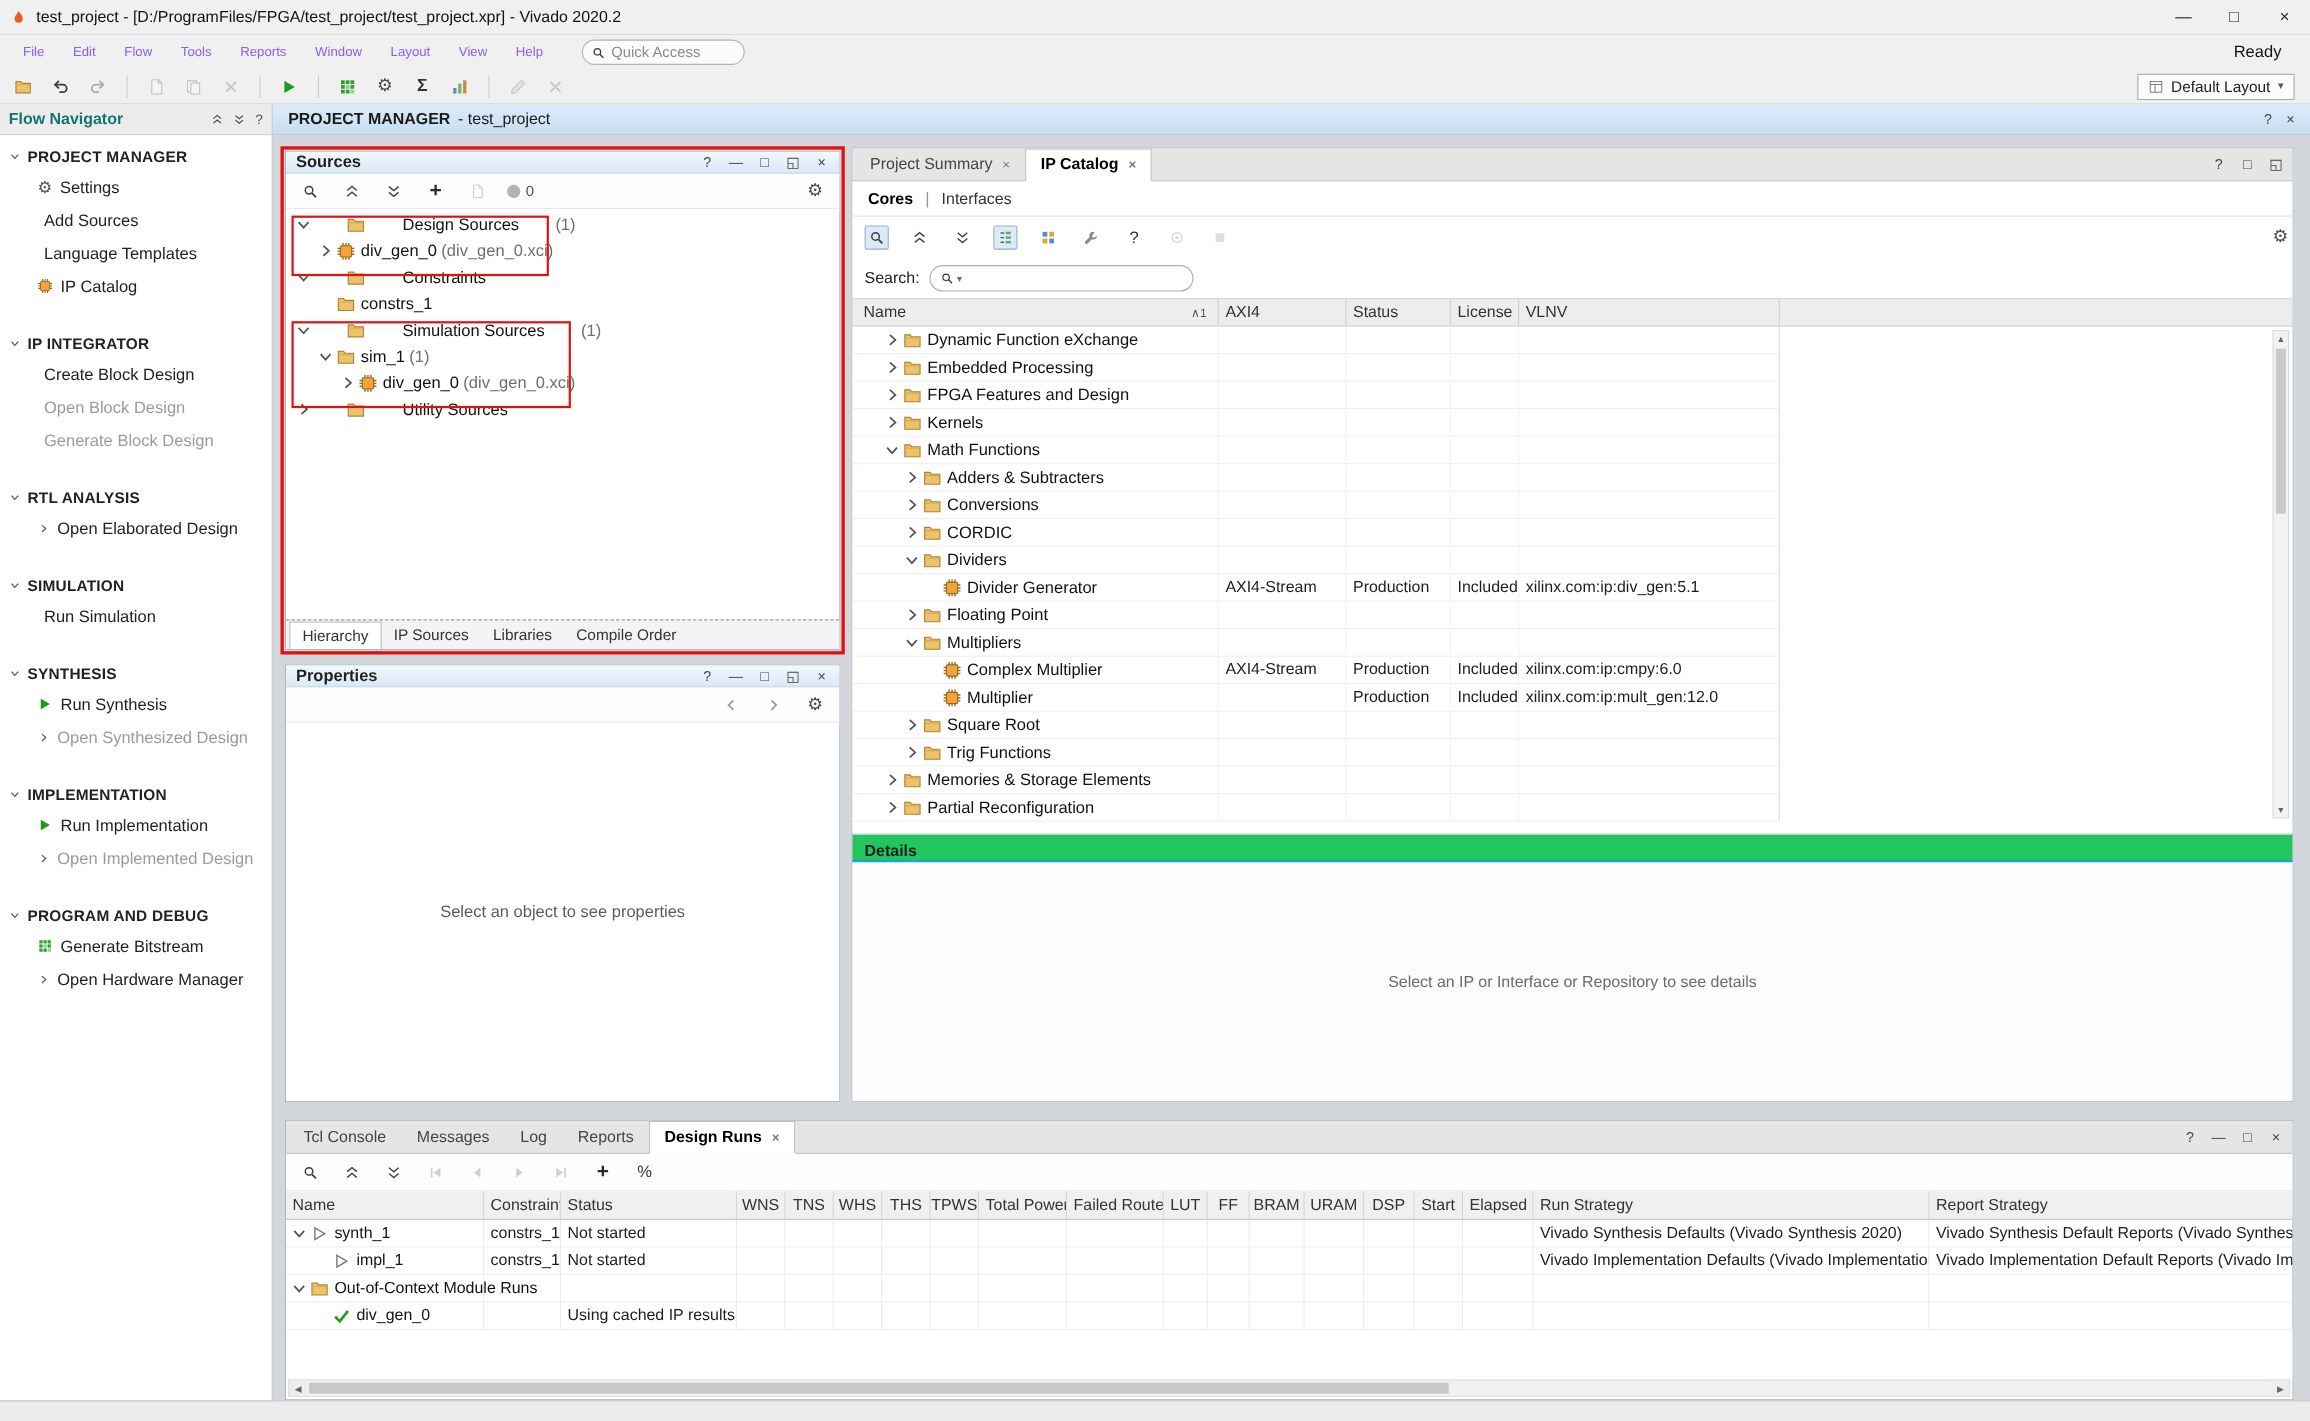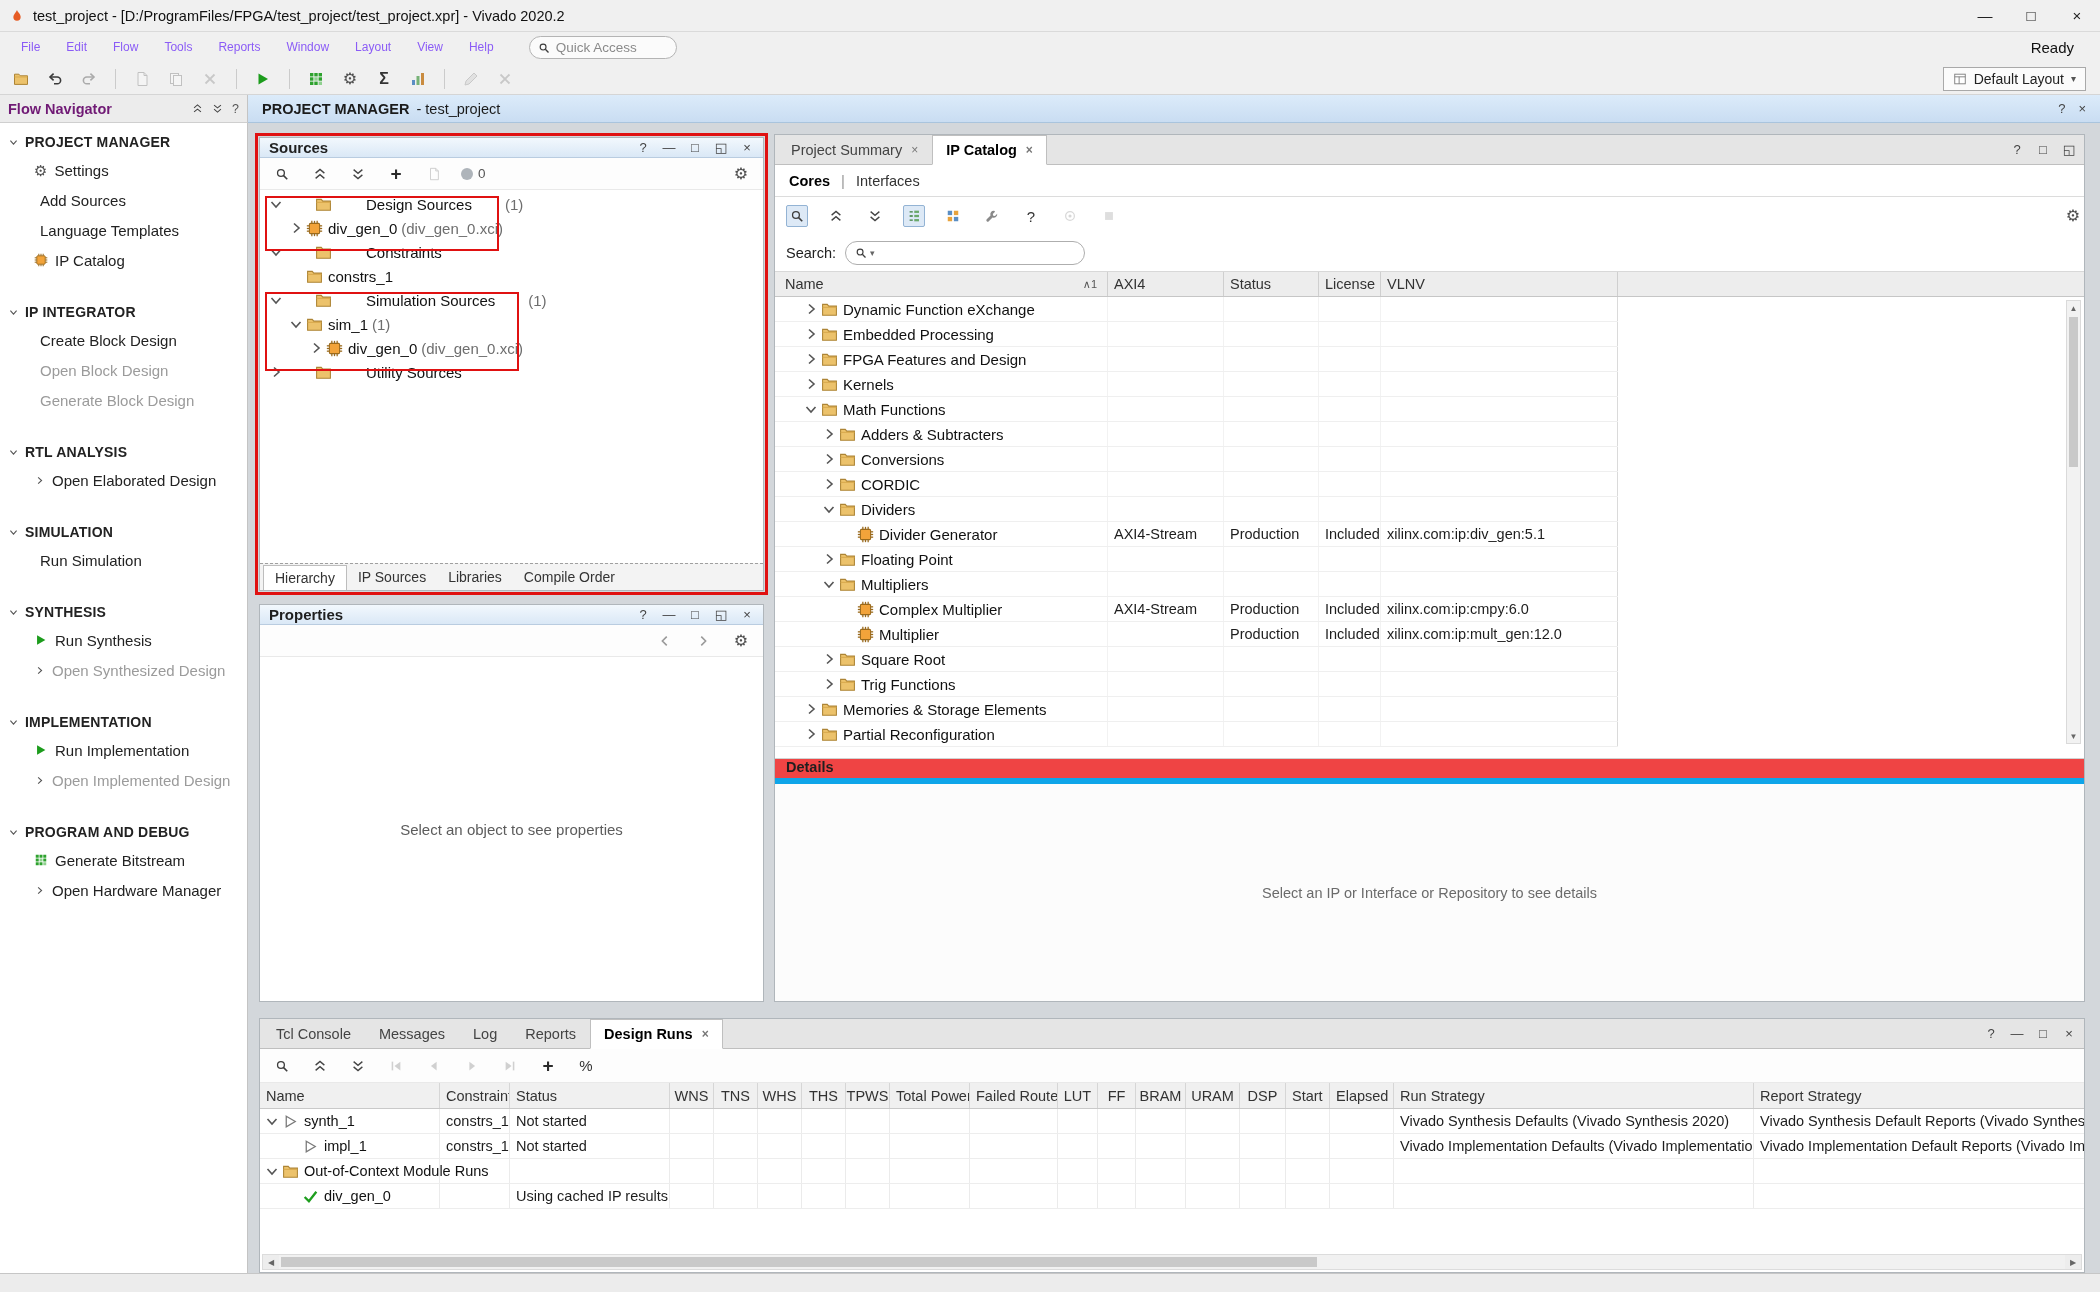--- a/index.html
+++ b/index.html
@@ -32,21 +32,21 @@
   .tbtn.plus{font-size:19px;font-weight:bold;color:#2b2b2b;}
   .vsep{width:1px;height:20px;background:#cbcbcb;margin:0 3px;}
   .g{font-size:16px;color:#4f4f4f;line-height:1;}
   .sigma{font-size:16px;color:#333;font-weight:bold;}
   .layout-combo{margin-left:auto;margin-right:14px;height:24px;border:1px solid #a9a9a9;background:#fbfbfb;display:flex;align-items:center;gap:7px;padding:0 9px;font-size:14px;color:#222;}
   .caret{font-size:10px;color:#555;}
 
   
   .subhead{position:absolute;left:0;top:95px;width:2100px;height:28px;display:flex;}
   .fn-head{width:248px;background:#ececec;border-bottom:1px solid #cfcfcf;border-right:1px solid #c4c4c4;display:flex;align-items:center;padding:0 8px;gap:8px;}
-  .fn-title{font-weight:bold;font-size:14.5px;color:#701a75;}
+  .fn-title{font-weight:bold;font-size:14.5px;color:#0f766e;}
   .fn-head-icons{margin-left:auto;display:flex;align-items:center;gap:9px;color:#555;font-size:12.5px;}
   .banner{flex:1;background:linear-gradient(#dcebfa,#c9ddf2);border-bottom:1px solid #a9c4dd;display:flex;align-items:center;padding-left:14px;}
   .banner-title{font-weight:bold;font-size:14.5px;color:#1b1b1b;}
   .banner-sub{margin-left:7px;font-size:14.5px;color:#1b1b1b;}
   .banner-icons{margin-left:auto;margin-right:14px;display:flex;gap:13px;color:#444;font-size:13px;}
 
   
   .fn-body{position:absolute;left:0;top:123px;width:248px;height:1150px;background:#ffffff;border-right:1px solid #c4c4c4;padding-top:6px;overflow:hidden;}
   .fn-sec{margin-bottom:24px;}
   .fn-sech{height:26px;display:flex;align-items:center;gap:6px;padding-left:8px;}
@@ -114,21 +114,21 @@
   .iprow{height:25px;display:flex;border-bottom:1px solid #efefef;width:843px;}
   .cell{display:flex;align-items:center;padding:0 6px;font-size:14.5px;color:#1d1d1d;border-right:1px solid #f2f2f2;overflow:hidden;white-space:nowrap;}
   .cell.cv{border-right:1px solid #dadada;}
   .cell.cn{overflow:visible;}
   .cell.n1{padding-left:28px;} .cell.n2{padding-left:46px;} .cell.n3{padding-left:80px;}
   .vscroll{position:absolute;top:3px;right:-468px;width:15px;height:444px;background:#f2f2f2;border:1px solid #dadada;display:flex;flex-direction:column;align-items:center;}
   .varrow{height:14px;font-size:8px;color:#666;display:flex;align-items:center;}
   .vtrack{flex:1;width:100%;position:relative;}
   .vthumb{position:absolute;top:2px;left:2px;right:2px;height:150px;background:#c9c9c9;}
   .dspacer{height:11px;flex:none;background:#fff;}
-  .dhead{height:26px;flex:none;background:#ef4444;border-top:1px solid #d2d2d2;border-bottom:6px solid #0ea5e9;display:flex;align-items:flex-start;padding-left:11px;font-size:14.5px;color:#1f1f1f;}
+  .dhead{height:26px;flex:none;background:#22c55e;border-top:1px solid #d2d2d2;border-bottom:2px solid #0ea5e9;display:flex;align-items:flex-end;padding-left:11px;font-size:14.5px;color:#1f1f1f;}
   .dbody{flex:1;background:#fcfcfc;display:flex;align-items:center;justify-content:center;}
   .dbody span{color:#6b6b6b;font-size:14.5px;}
 
   
   #p-console{left:259px;top:1018px;width:1826px;height:255px;}
   .dr-head{height:26px;background:#f0f0f0;border-bottom:1px solid #c9c9c9;display:flex;flex:none;}
   .dh{display:flex;align-items:center;padding:0 6px;font-size:14.5px;color:#333;border-right:1px solid #d6d6d6;overflow:hidden;white-space:nowrap;}
   .dr-row{height:25px;display:flex;border-bottom:1px solid #ededed;flex:none;}
   .dc{display:flex;align-items:center;padding:0 6px;font-size:14.5px;color:#1d1d1d;border-right:1px solid #ebebeb;overflow:hidden;white-space:nowrap;}
   .dc.nm{overflow:visible;padding:0 0 0 4px;}

